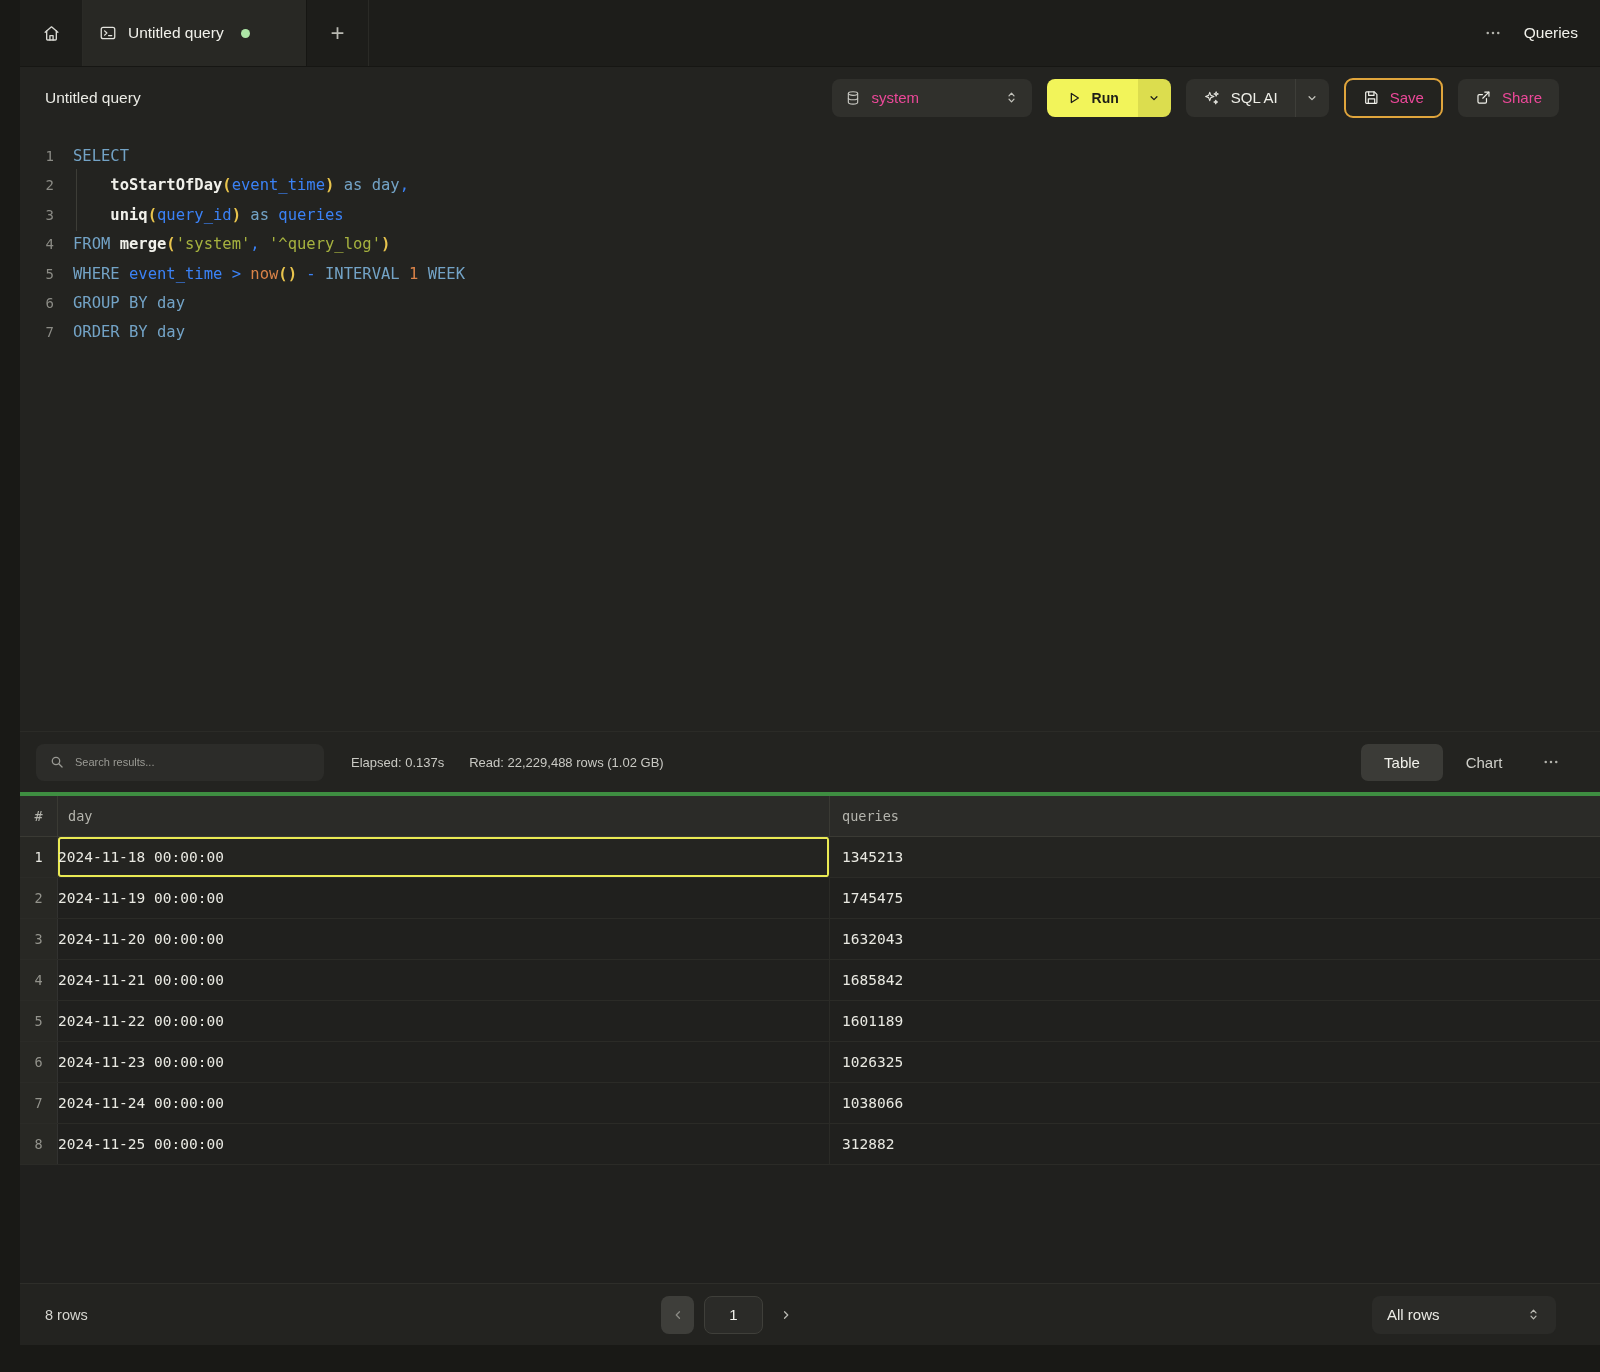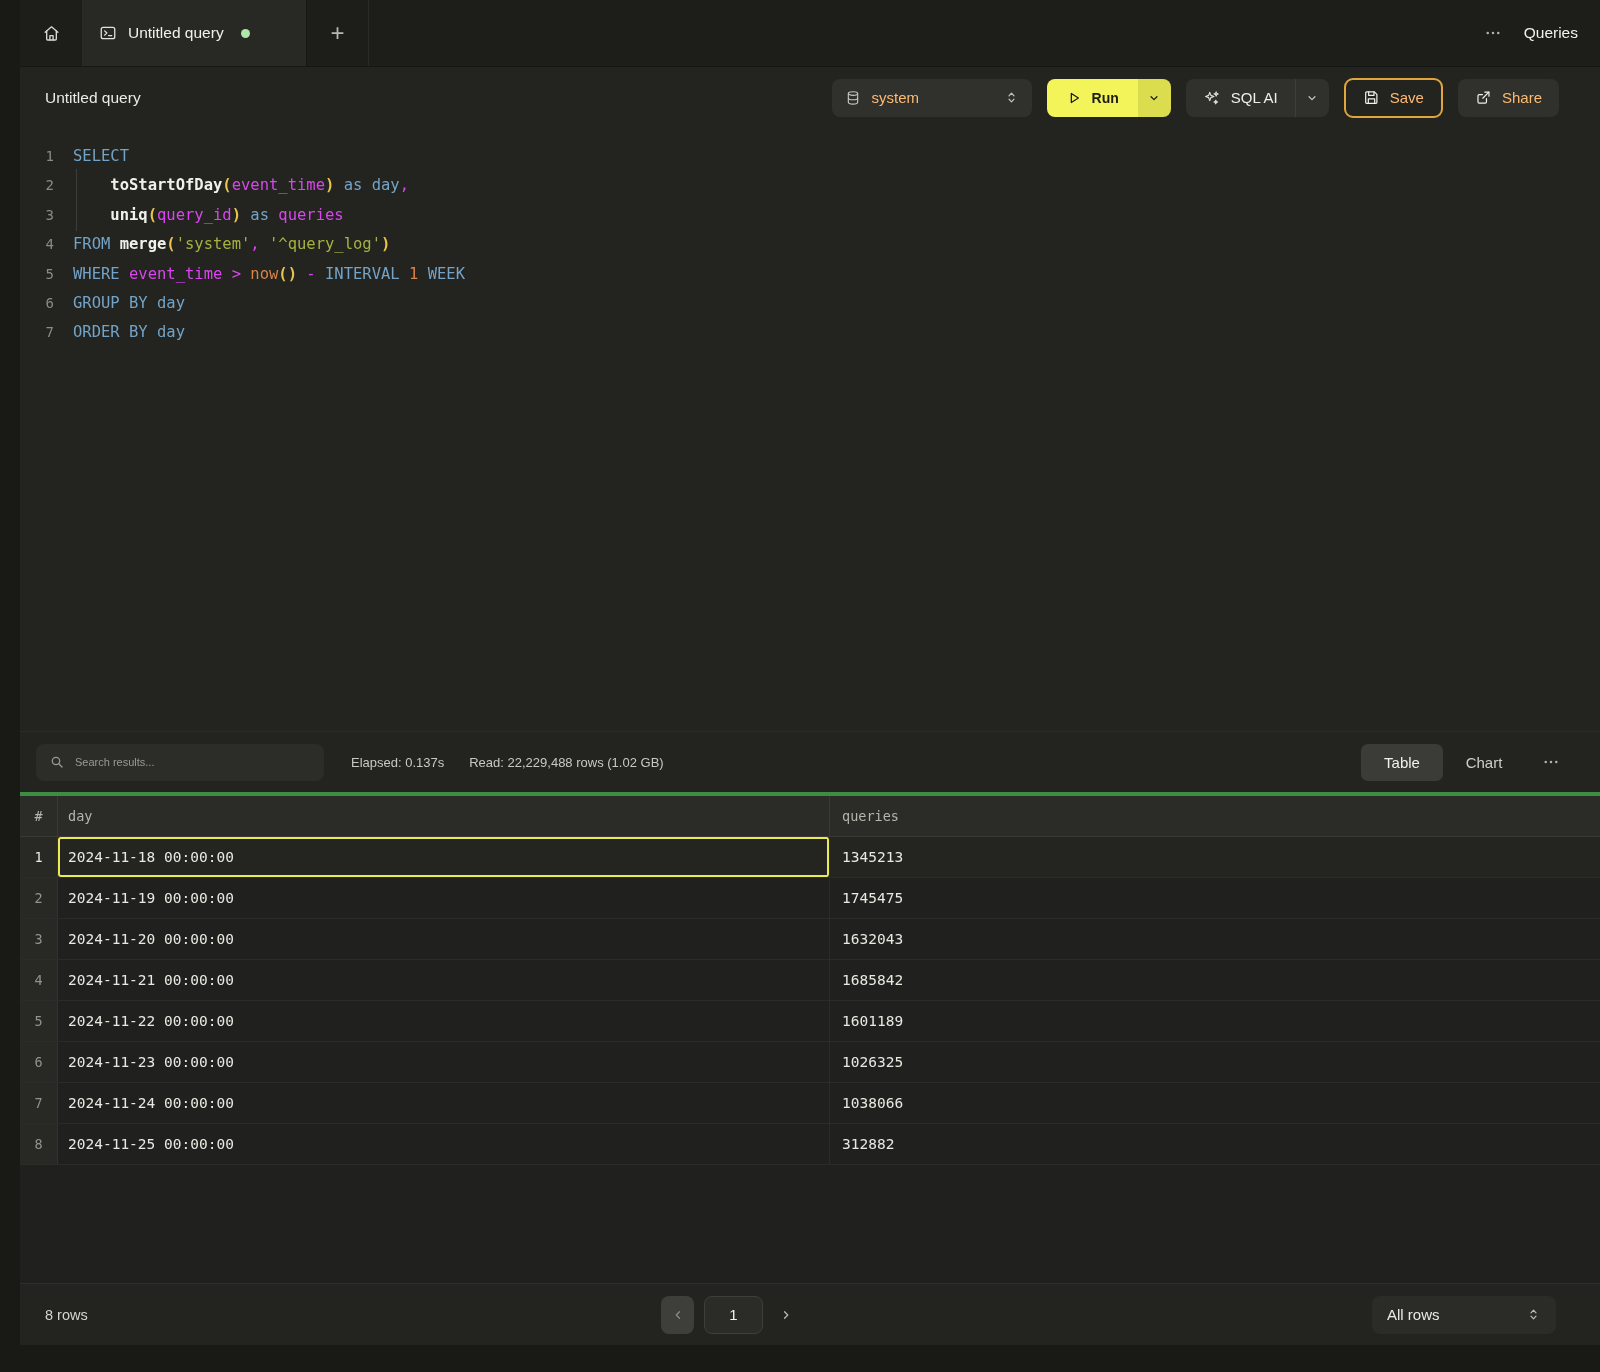--- a/index.html
+++ b/index.html
@@ -24,21 +24,21 @@
   .topbar-right { margin-left:auto; display:flex; align-items:center; gap:22px; padding-right:30px; }
   .ellipsis { color:#b3b3ac; cursor:pointer; }
   .queries-link { color:#f1f1eb; font-size:15.5px; cursor:pointer; }
 
   
   .querybar { position:absolute; top:67px; left:0; right:0; height:61px; display:flex;
               align-items:center; padding:0 49px 0 25px; }
   .query-title { color:#ebebe5; font-size:15.5px; }
   .controls { margin-left:auto; display:flex; align-items:center; gap:15px; }
   .btn { height:38px; border-radius:8px; display:flex; align-items:center; font-size:15px;
-         color:#fdba74; cursor:pointer; }
+         color:#ec4899; cursor:pointer; }
   .btn-system { width:200px; background:#30302c; padding:0 13px; }
   .btn-system .lbl { margin-left:11px; }
   .btn-system .updown { margin-left:auto; color:#c3c3bc; }
   .split { display:flex; height:38px; border-radius:8px; overflow:hidden; cursor:pointer; }
   .run-main { display:flex; align-items:center; gap:10px; padding:0 19px; background:#f2f45a;
               color:#1d1d18; font-size:14px; font-weight:600; }
   .run-chev { width:33px; display:flex; align-items:center; justify-content:center;
               background:#dcdd4e; color:#1d1d18; }
   .ai-main { display:flex; align-items:center; gap:10px; padding:0 17px; background:#30302c;
              color:#eeeee8; font-size:15px; }
@@ -53,21 +53,21 @@
   .code-line { display:flex; height:29.4px; line-height:29.4px; }
   .line-num { width:34px; flex:none; text-align:right; color:#8b8b85; font-size:14px; }
   .line-code { margin-left:19px; position:relative; white-space:pre; font-size:15.5px; }
   .code-line.guide .line-code::before { content:""; position:absolute; left:3px; top:-2px;
             height:32px; border-left:1px solid #3d3d37; }
   .tk-kw { color:#73a3c6; }
   .tk-fn { color:#f1f1eb; font-weight:bold; }
   .tk-pa { color:#e8c44d; font-weight:bold; }
   .tk-st { color:#a6b23f; }
   .tk-nu { color:#db8348; }
-  .tk-pl { color:#d946ef; }
+  .tk-pl { color:#3b82f6; }
 
   
   .results-bar { position:absolute; top:731px; left:0; right:0; height:61px;
                  border-top:1px solid #2b2b27; display:flex; align-items:center;
                  padding:0 48px 0 16px; }
   .search-box { width:288px; height:37px; background:#2c2c29; border-radius:8px;
                 display:flex; align-items:center; gap:10px; padding:0 13px; }
   .search-box input { background:transparent; border:none; outline:none; color:#dcdcd6;
                       font-size:11px; width:100%; font-family:"Liberation Sans",sans-serif; }
   .search-box input::placeholder { color:#9a9a94; }
@@ -87,21 +87,21 @@
                 font-family:"DejaVu Sans Mono", monospace; }
   .t-header { display:flex; height:41px; background:#2b2b28; border-bottom:1px solid #3a3a34;
               font-size:13.5px; color:#b5b5ae; align-items:stretch; }
   .th-num { width:38px; flex:none; text-align:center; line-height:40px; border-right:1px solid #3a3a34; }
   .th-day { width:772px; flex:none; padding-left:10px; line-height:40px; border-right:1px solid #3a3a34; cursor:pointer; }
   .th-queries { flex:1; padding-left:12px; line-height:40px; cursor:pointer; }
   .t-row { display:flex; height:41px; background:#20201e; border-bottom:1px solid #2b2b27;
            font-size:14.5px; color:#e9e9e2; align-items:stretch; }
   .td-num { width:38px; flex:none; background:#282824; border-right:1px solid #323230;
             color:#93938c; text-align:center; line-height:40px; font-size:13.5px; }
-  .td-day { width:772px; flex:none; padding-left:10px; line-height:40px;
+  .td-day { width:772px; flex:none; line-height:40px;
             border-right:1px solid #2b2b27; cursor:cell; }
   .td-queries { flex:1; padding-left:12px; line-height:40px; cursor:cell; }
   .t-row.selected { background:#242421; }
   .t-row.selected .td-num { color:#e9e9e2; }
   .t-row.selected .td-day { box-shadow:inset 0 0 0 2px #eaea54; border-radius:3px; }
 
   
   .footer { position:absolute; top:1283px; left:0; right:0; height:62px;
             border-top:1px solid #2e2e2a; display:flex; align-items:center;
             padding:0 52px 0 25px; background:#232320; }

